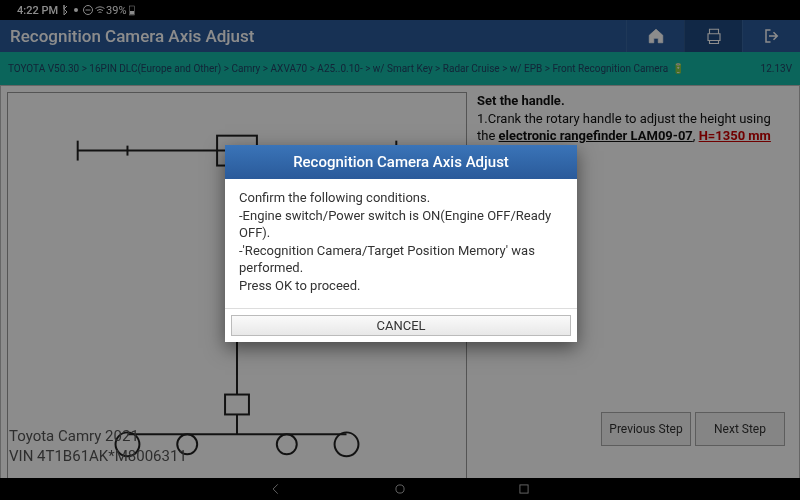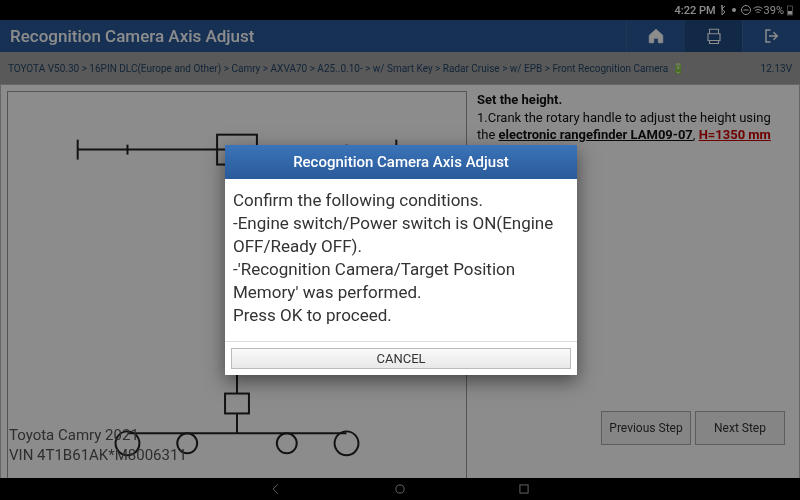--- a/index.html
+++ b/index.html
@@ -1,43 +1,43 @@
 <!DOCTYPE html>
 <html><head>
 <meta charset="utf-8">
 <style>
   *{box-sizing:border-box;margin:0;padding:0;font-family:Roboto,Arial,sans-serif}
   body{width:800px;height:500px;background:#000;overflow:hidden;position:relative}
-  .statusbar{height:20px;background:#000;color:#fff;display:flex;align-items:center;justify-content:flex-end;padding:0 4px;font-size:11px}
+  .statusbar{height:20px;background:#000;color:#fff;display:flex;align-items:center;justify-content:flex-start;padding:0 17px;font-size:11px}
   .sb-left{font-weight:500}
   .sb-right{display:flex;align-items:center;}
   .sb-right svg{width:12px;height:12px;fill:#fff}
   .appbar{height:32px;background:#2a5a9a;color:#fff;display:flex;align-items:center;padding-left:10px;font-size:17px}
   .appbar .title{flex:1;font-weight:500}
   .appbtn{width:58px;height:100%;display:flex;align-items:center;justify-content:center;border-left:1px solid rgba(255,255,255,.08)}
   .appbtn.dark{background:#1f4a80}
   .appbtn svg{width:18px;height:18px;fill:#fff;stroke:#fff}
-  .crumb{height:18px;background:#a3a3a3;color:#246;font-size:10px;padding:16px 8px;display:flex;align-items:center;white-space:nowrap;overflow:hidden}
+  .crumb{height:33px;background:#14b8a6;color:#246;font-size:10px;padding:2px 8px;display:flex;align-items:center;white-space:nowrap;overflow:hidden}
   .crumb .volt{margin-left:auto;color:#246}
   .content{position:relative;background:#fff;height:410px;border:1px solid #bbb;margin:0;display:flex}
   .diagram{width:460px;border:1px solid #999;margin:6px;background:#fff;position:relative}
   .diagram svg{width:100%;height:100%}
   .instr{flex:1;padding:6px 8px 0 4px;font-size:13px;color:#111;line-height:1.35}
   .instr .set{font-weight:700}
   .instr .link{text-decoration:underline;font-weight:700}
   .instr .red{color:#c00;text-decoration:underline;font-weight:700}
   .navbtns{position:absolute;right:14px;bottom:48px;display:flex;gap:4px}
   .navbtns button{width:90px;height:34px;background:#f3f3f3;border:1px solid #aaa;font-size:12px;color:#333}
   .footer{position:absolute;left:8px;bottom:28px;font-size:15px;color:#555;line-height:1.3}
   .sysnav{position:absolute;bottom:0;left:0;right:0;height:22px;background:#000;display:flex;justify-content:center;gap:110px;align-items:center}
   .sysnav svg{width:14px;height:14px;stroke:#ccc;fill:none;stroke-width:1.5}
   .scrim{position:absolute;inset:0;background:rgba(0,0,0,.45)}
   .dialog{position:absolute;left:225px;top:145px;width:352px;background:#fff;box-shadow:0 6px 18px rgba(0,0,0,.5)}
   .dlg-title{background:linear-gradient(#3a74b8,#2a5a9a);color:#fff;font-size:15px;font-weight:500;text-align:center;padding:8px 0}
-  .dlg-body{padding:10px 8px 14px;font-size:17px;color:#333;line-height:1.35}
+  .dlg-body{padding:10px 14px 14px;font-size:13px;color:#333;line-height:1.35}
   .dlg-actions{display:flex;gap:8px;padding:6px;border-top:1px solid #ddd}
   .dlg-actions button{flex:1;height:21px;font-size:13px;border:1px solid #bbb}
   .btn-cancel{background:linear-gradient(#fafafa,#e8e8e8);color:#333}
   .btn-ok{background:linear-gradient(#3d78bc,#2a5a9a);color:#fff;border:1px solid #254f85}
 </style>
 </head>
 <body>
 
 <div class="statusbar">
   <div class="sb-left">4:22 PM</div>
@@ -103,21 +103,21 @@
         <line x1="120" y1="340" x2="340" y2="340"></line>
         <circle cx="120" cy="350" r="12"></circle>
           <circle cx="340" cy="350" r="12"></circle>
         <circle cx="180" cy="350" r="10"></circle>
           <circle cx="280" cy="350" r="10"></circle>
         <line x1="230" y1="320" x2="230" y2="340"></line>
       </g>
     </svg>
   </div>
   <div class="instr">
-    <div class="set">Set the height.</div>
+    <div class="set">Set the handle.</div>
     <div>
       <span>1.Crank the rotary handle to adjust the height using the </span><span class="link">electronic rangefinder LAM09-07</span><span>, </span><span class="red">H=1350 mm (53.19 inch)</span><span>.</span>
     </div>
   </div>
 
   <div class="navbtns">
     <button>Previous Step</button>
     <button>Next Step</button>
   </div>
 

